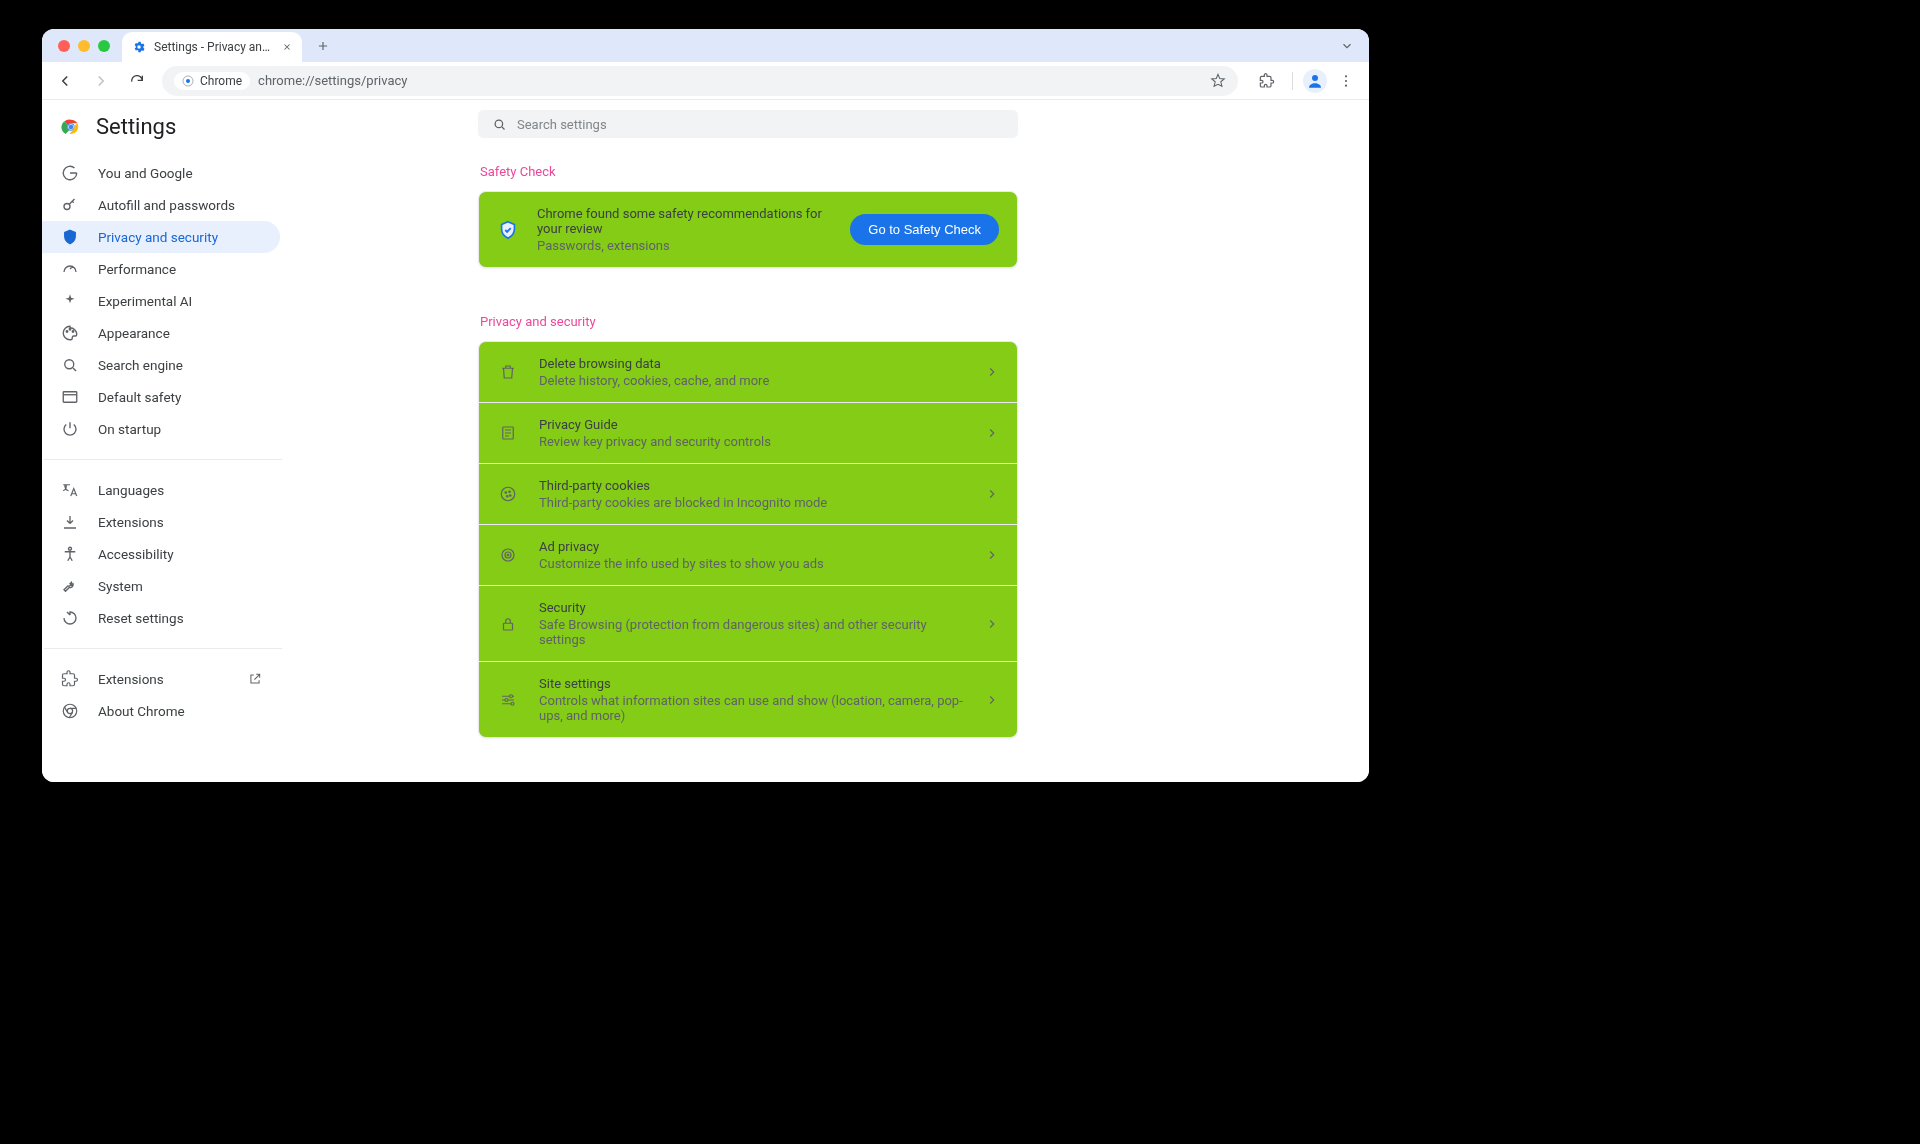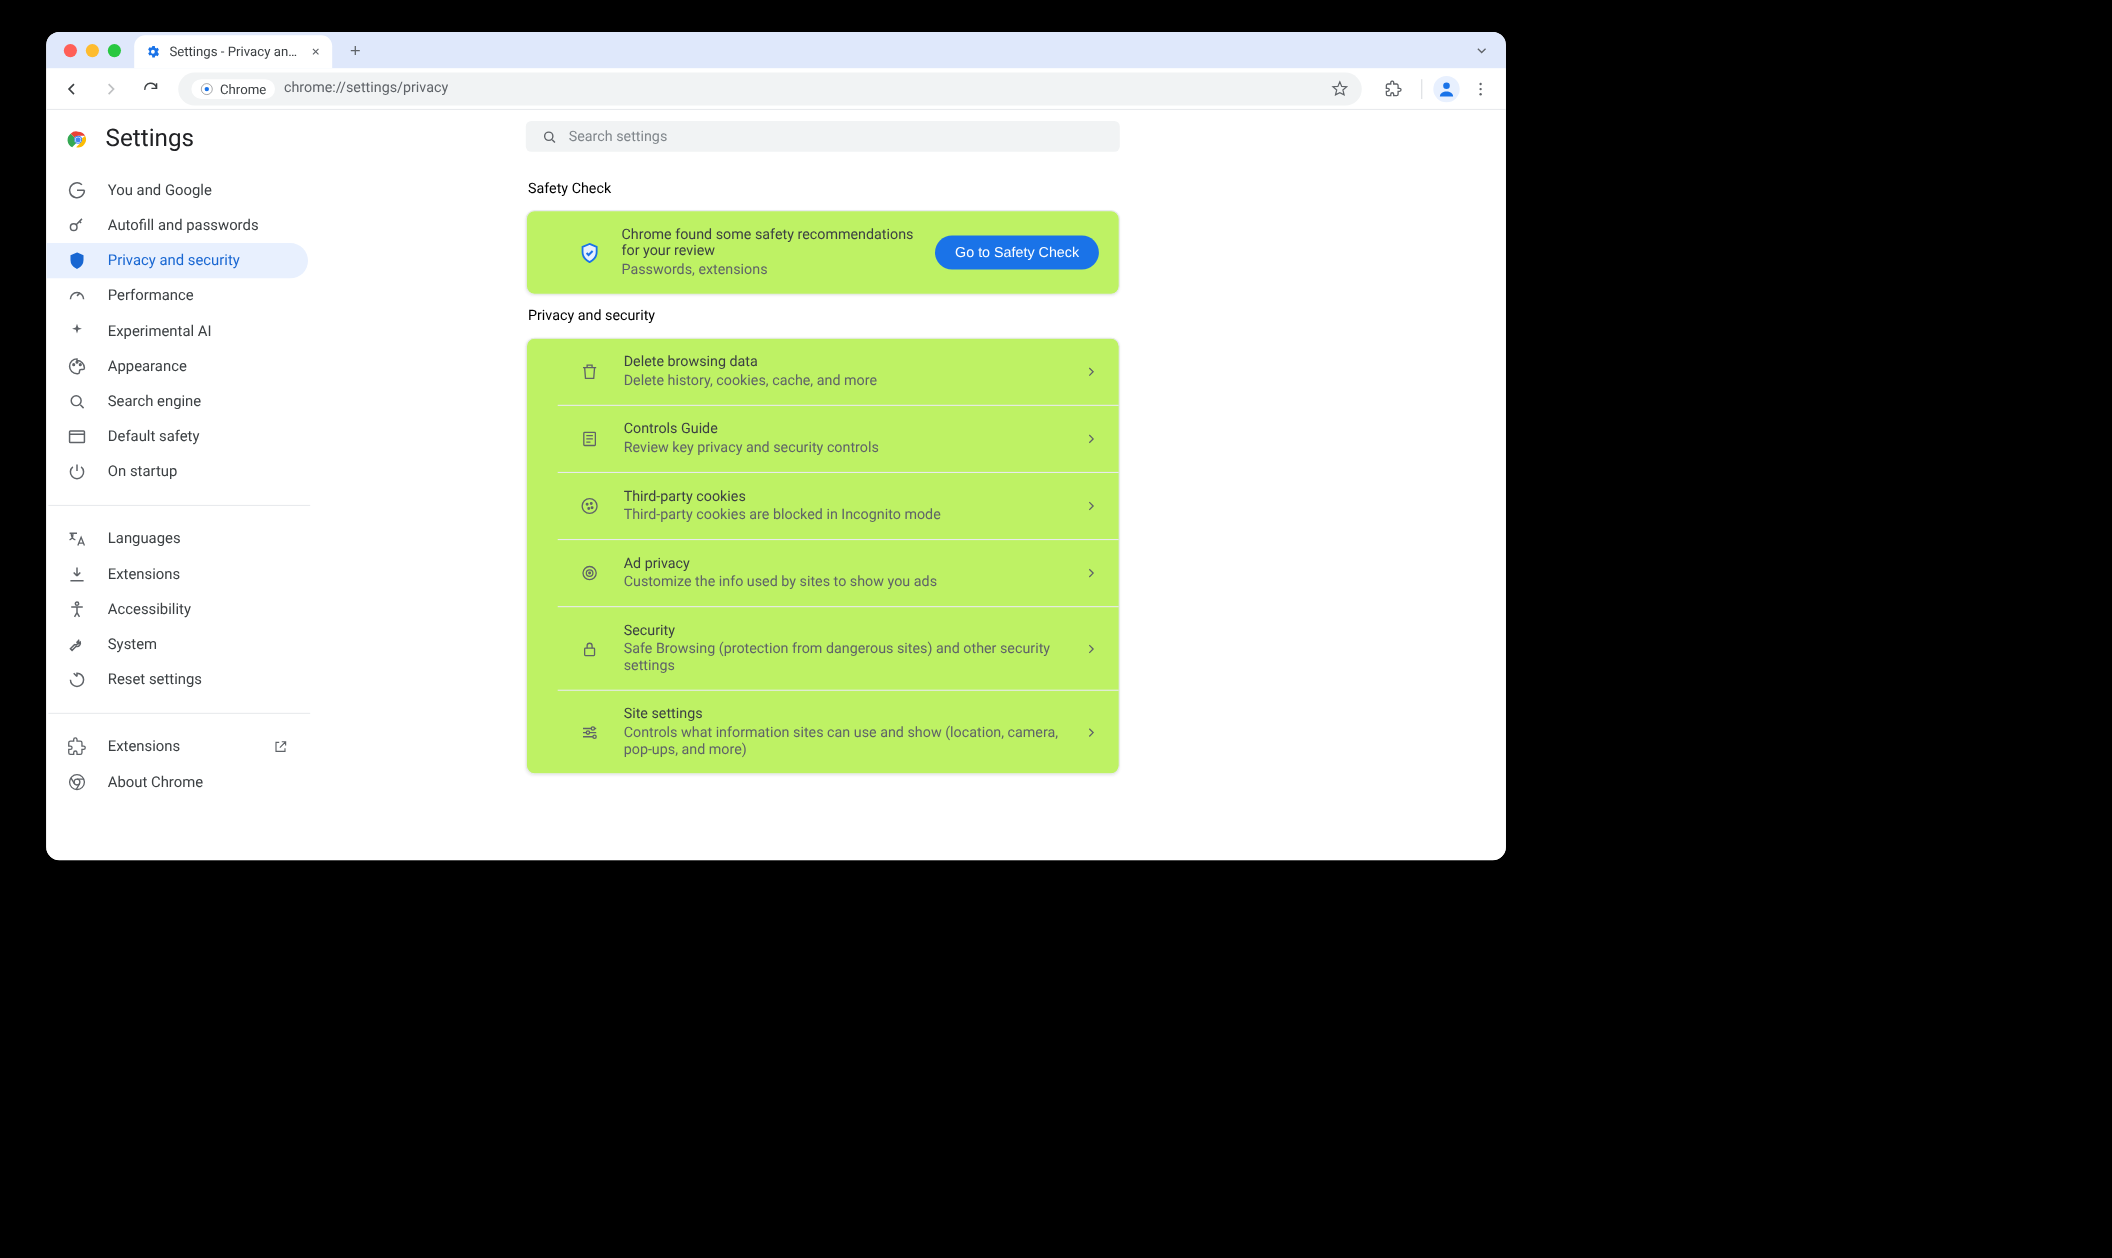--- a/index.html
+++ b/index.html
@@ -133,27 +133,26 @@
   .nav-item .ext-icon { margin-left:auto; color:#5f6368; }
 
   .main-col { flex:1; padding: 10px 0 0 0; display:flex; flex-direction:column; align-items:flex-start; }
   .main-inner { width: 540px; margin-left: 196px; }
   .search-bar {
     width: 540px; height: 28px; background:#f1f3f4; border-radius:5px;
     display:flex; align-items:center; padding:0 14px; gap:10px;
     font-size:13px; color:#80868b; margin-bottom: 26px;
   }
   .section-title {
-    font-size:13px; color:#000000; margin-bottom: 12px; padding-left:2px;
+    font-size:13px; color:#ec4899; margin-bottom: 12px; padding-left:2px;
   }
   .card {
-    border:1px solid #e8eaed; border-radius:8px; background:#bef264;
+    border:1px solid #e8eaed; border-radius:8px; background:#84cc16;
     box-shadow: 0 1px 2px rgba(60,64,67,0.08);
-    margin-bottom: 12px;
-    padding-left: 28px;
+    margin-bottom: 46px;
   }
   .safety-row {
     display:flex; align-items:center; padding: 14px 18px; gap: 18px;
   }
   .safety-row .texts { flex:1; }
   .safety-row .t1 { font-size:13px; color:#3c4043; }
   .safety-row .t2 { font-size:13px; color:#5f6368; margin-top:2px; }
   .primary-btn {
     background:#1a73e8; color:#fff; border:none; font-size:13px;
     padding: 8px 18px; border-radius:18px; cursor:pointer; font-weight:500;
@@ -485,21 +484,21 @@
               </span>
           </div>
           <div class="row">
             <span class="row-icon">
                 <svg width="18" height="18" viewBox="0 0 24 24" stroke="#5f6368" stroke-width="1.6" fill="none">
                   <rect x="5" y="4" width="14" height="16" rx="1"></rect>
                   <path d="M8 8h8M8 12h8M8 16h5"></path>
                 </svg>
               </span>
             <div class="texts">
-              <div class="t1">Controls Guide</div>
+              <div class="t1">Privacy Guide</div>
               <div class="t2">Review key privacy and security controls</div>
             </div>
             <span class="chev">
                 <svg width="14" height="14" viewBox="0 0 24 24" stroke="#5f6368" stroke-width="2" fill="none">
                   <path d="M9 6l6 6-6 6"></path>
                 </svg>
               </span>
           </div>
           <div class="row">
             <span class="row-icon">

